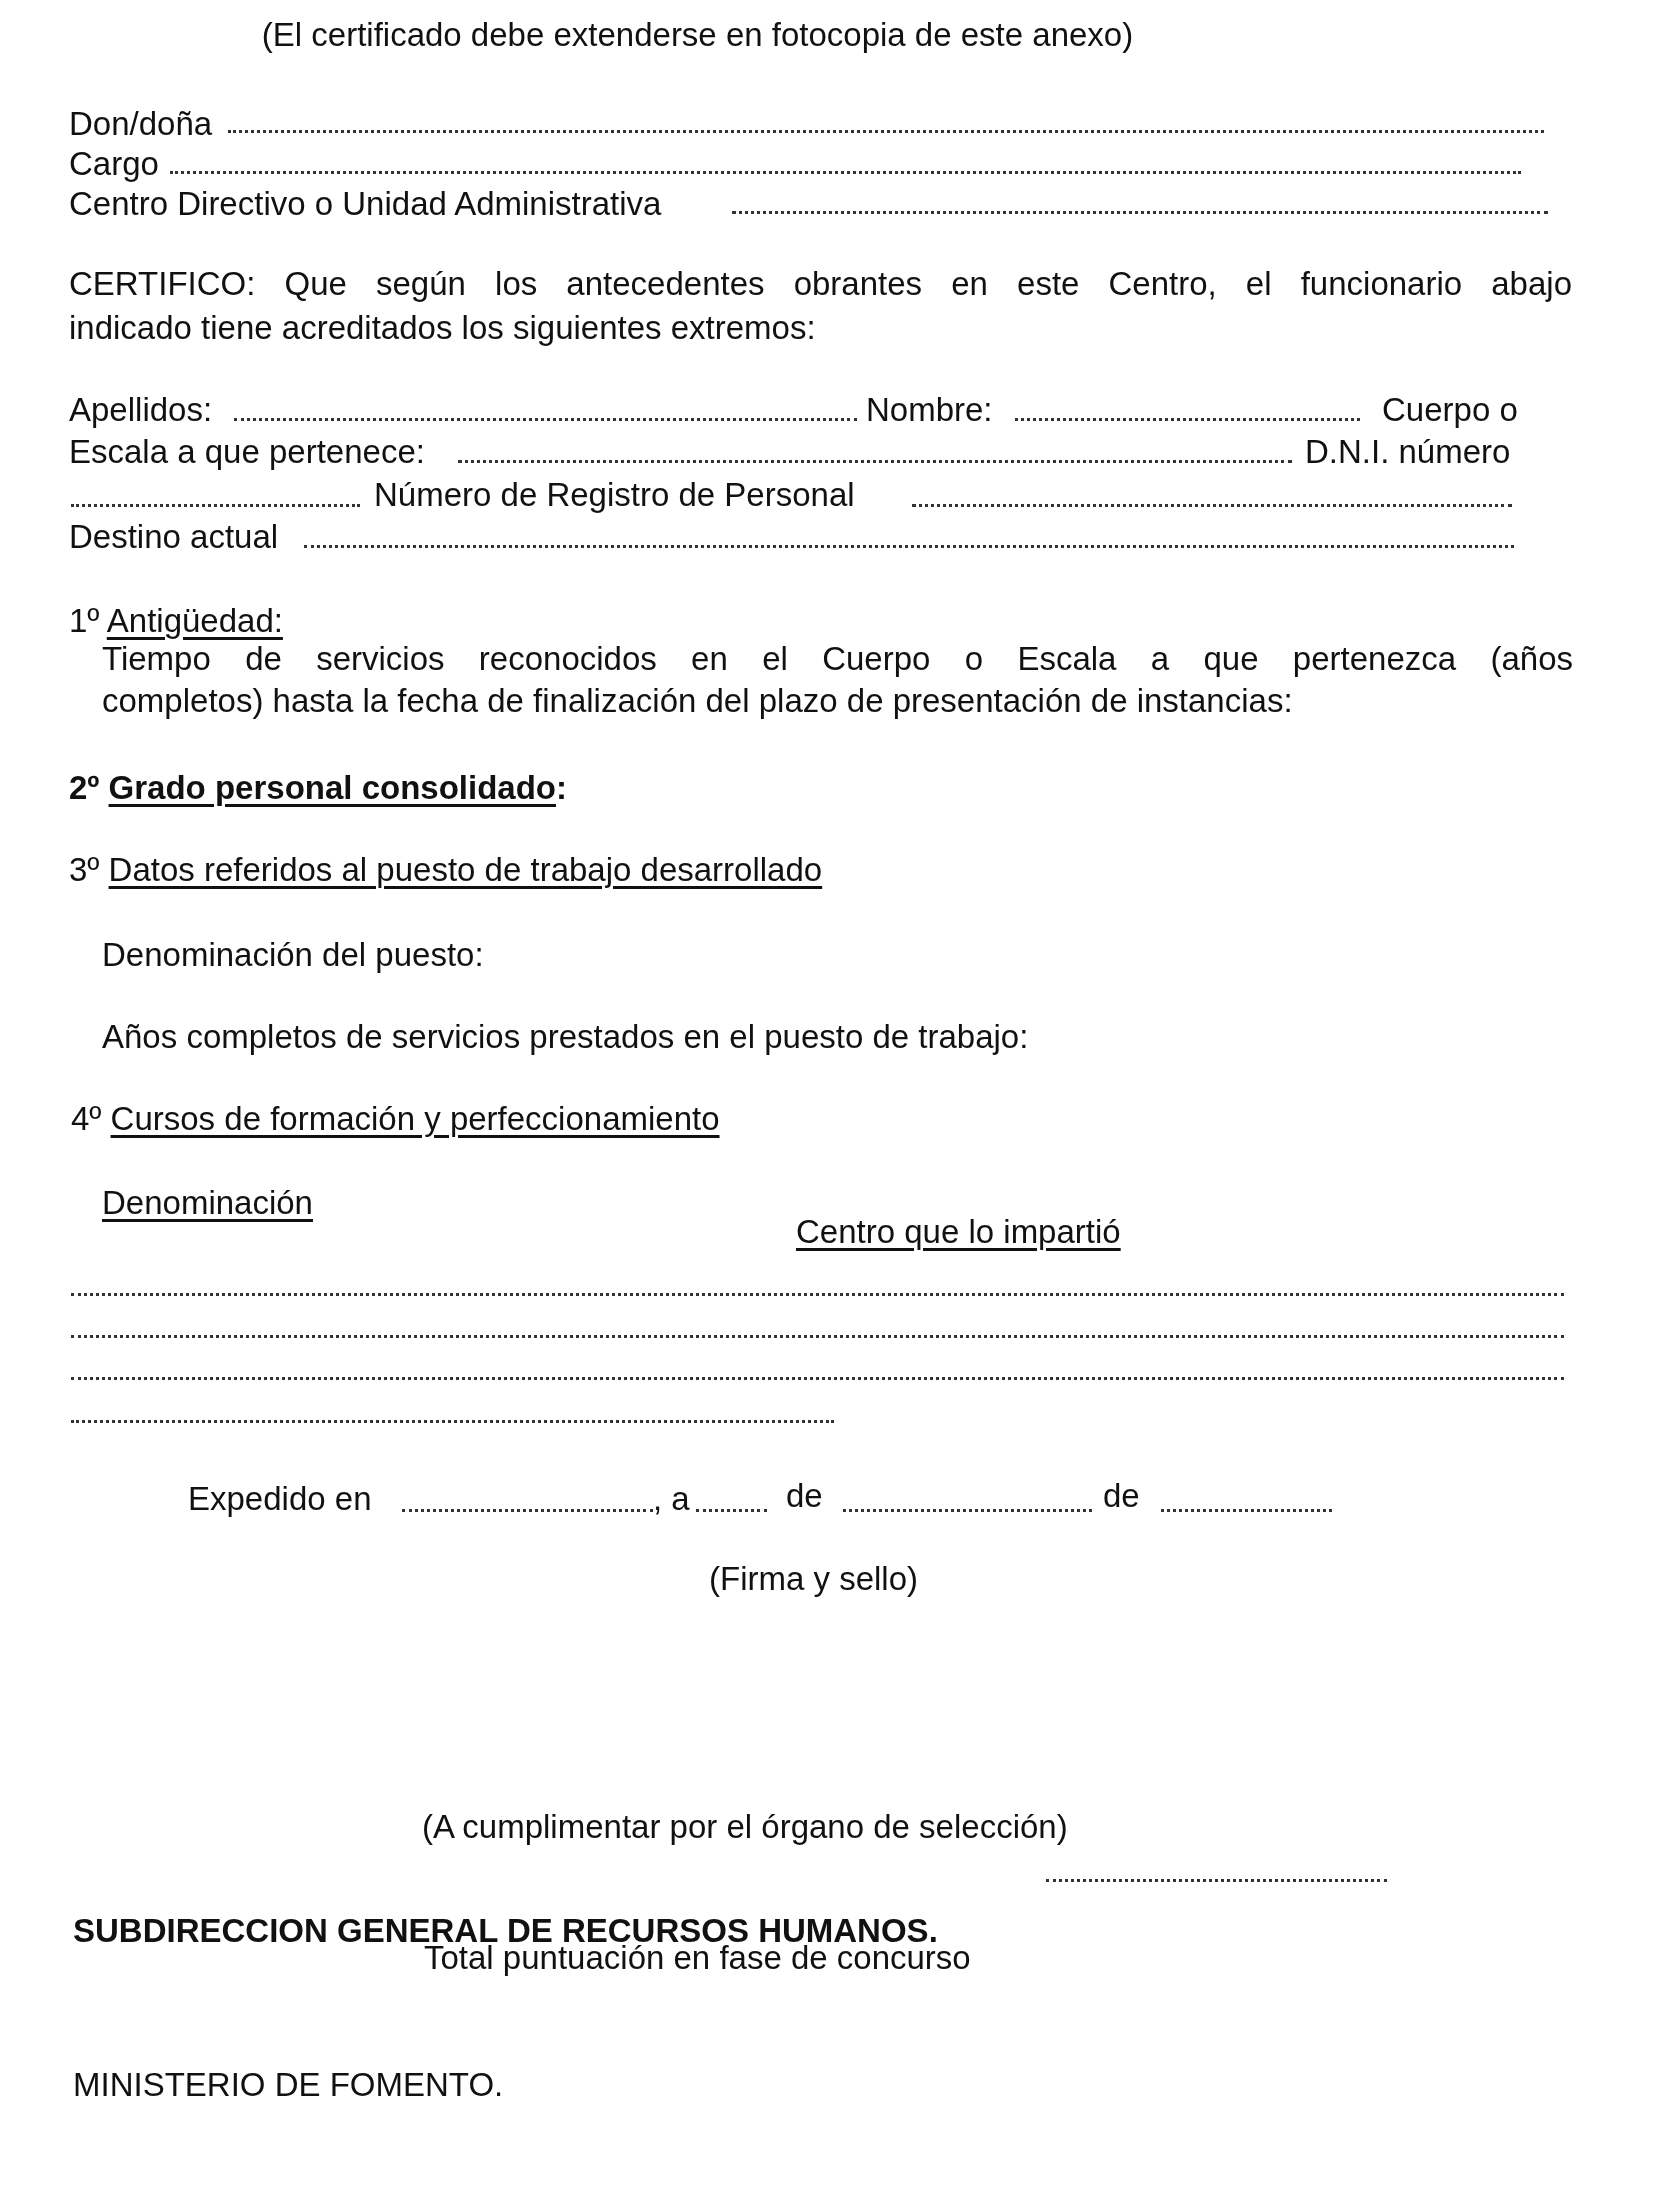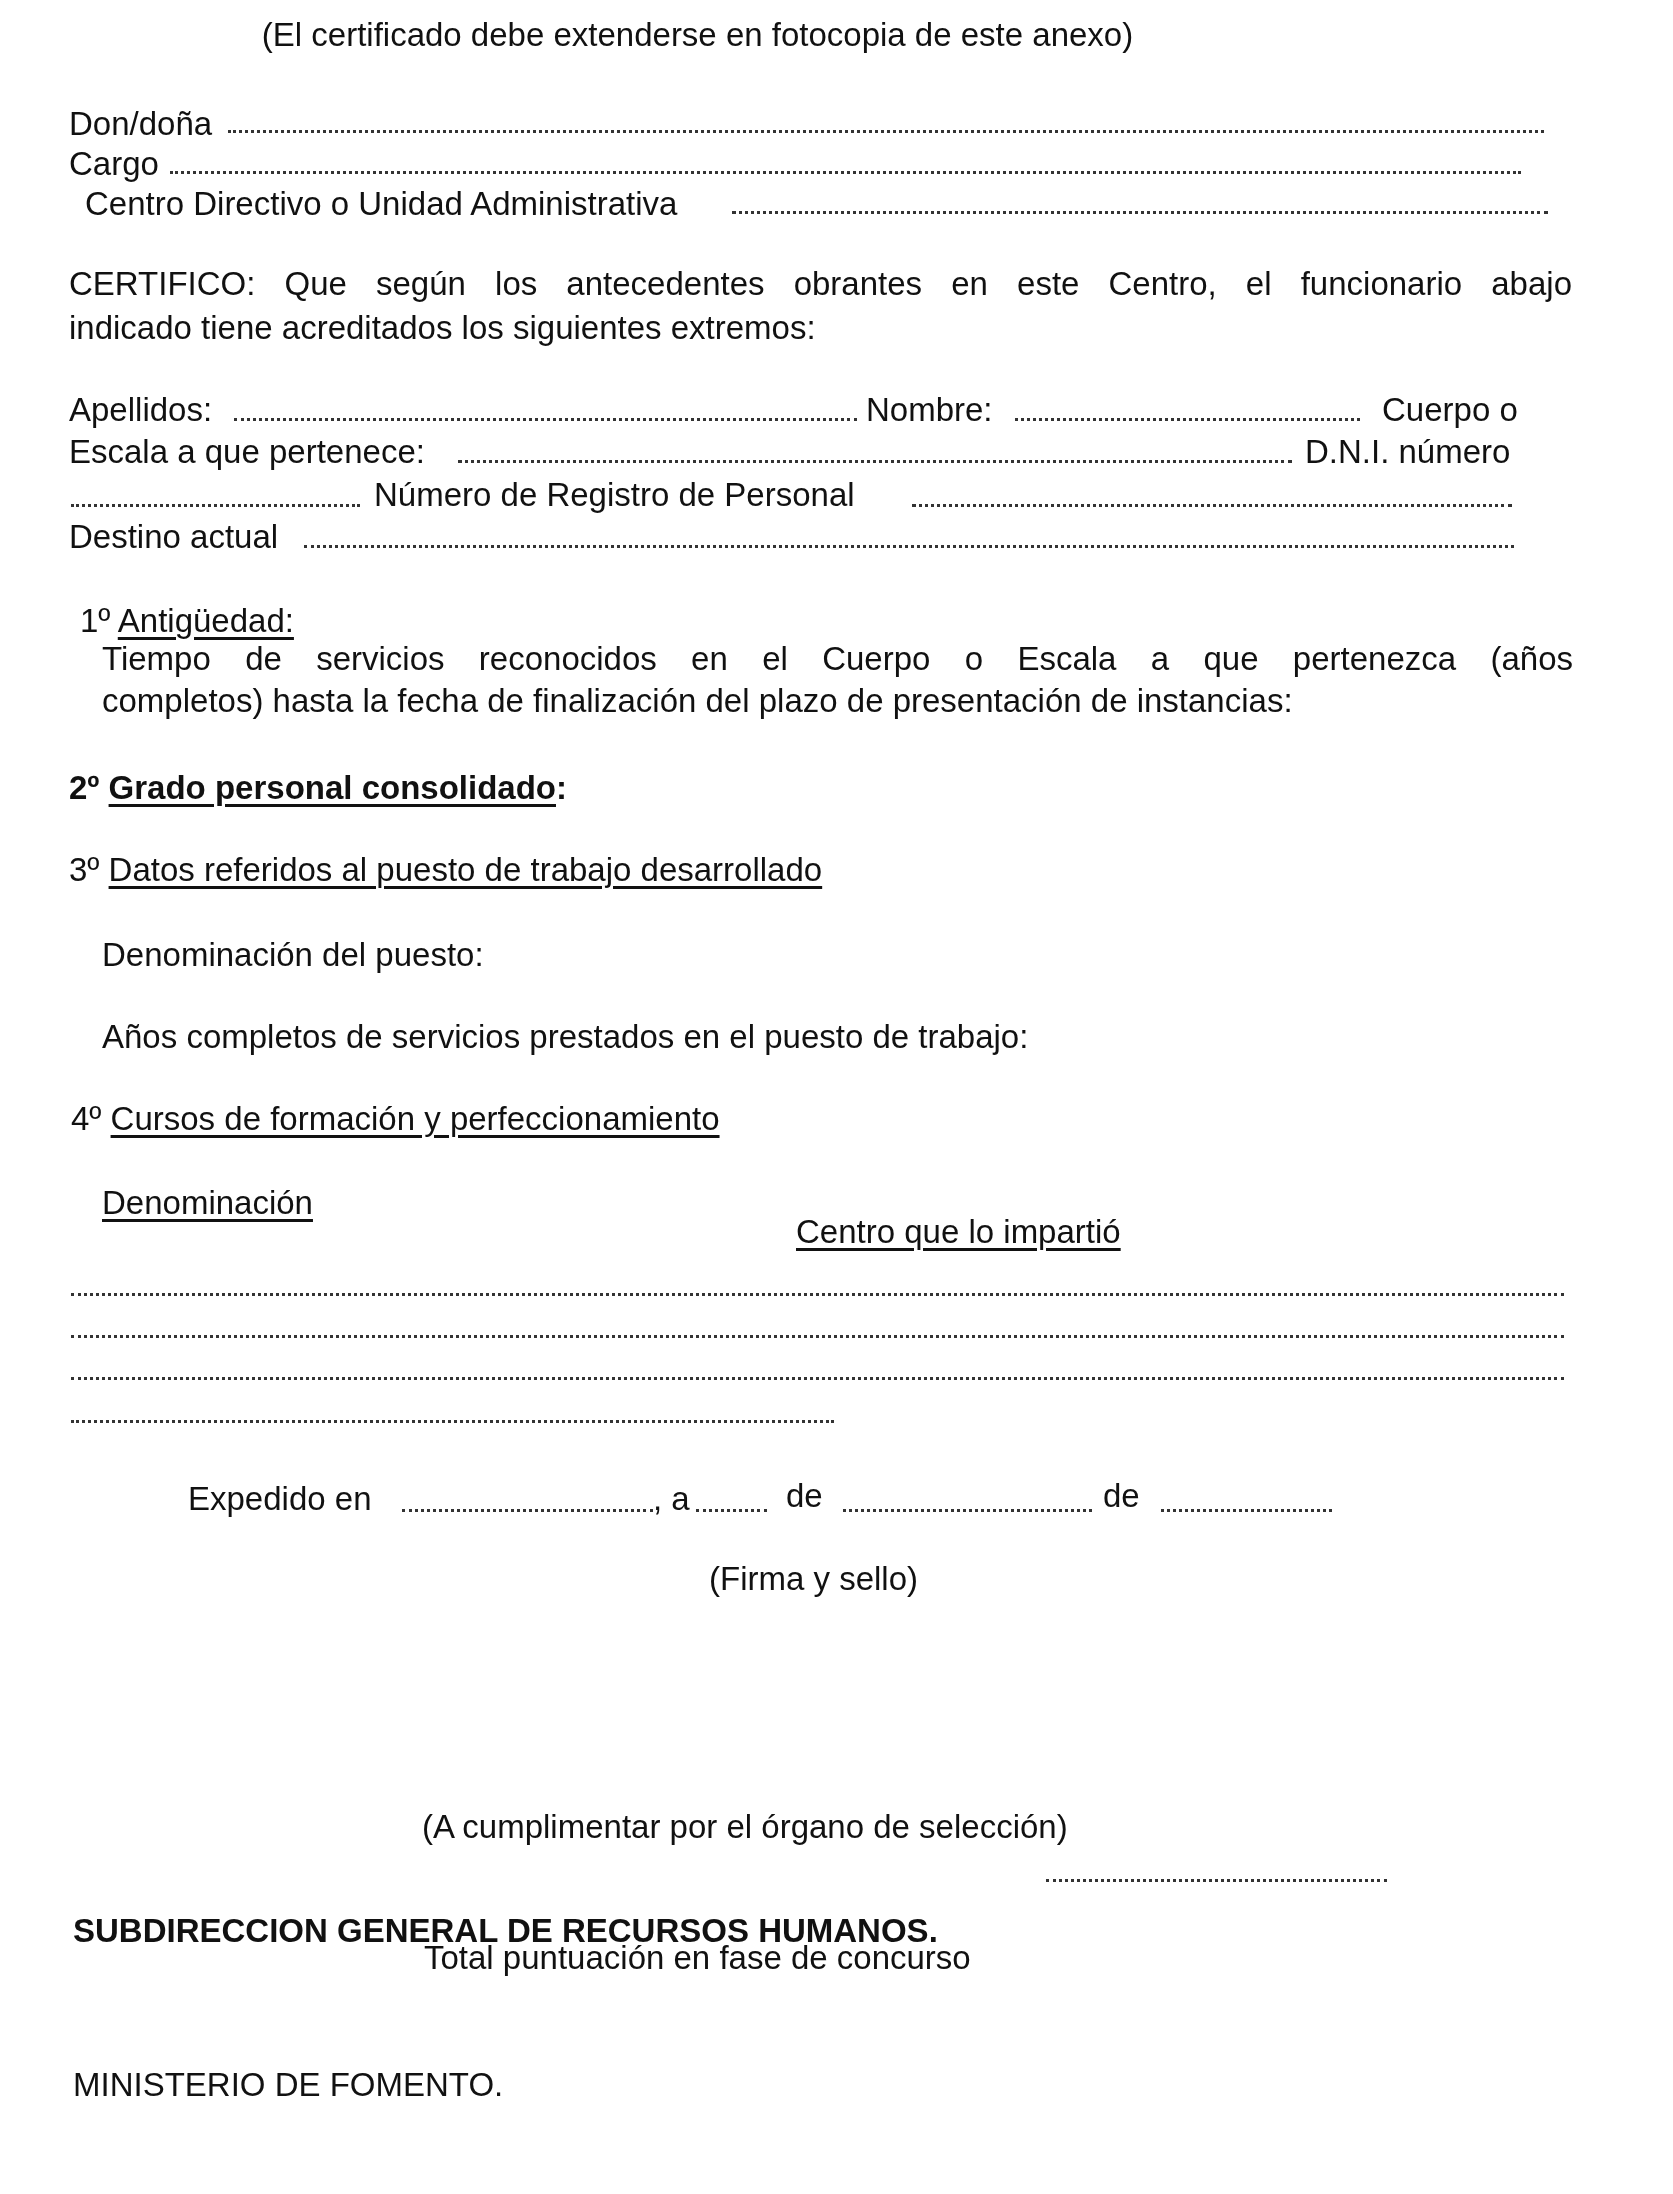--- a/index.html
+++ b/index.html
@@ -21,21 +21,21 @@
 <div class="ln" style="top:104px; left:69px; width:1481px;">
   <span>Don/doña</span>
 </div>
 <div class="dotline" style="top:125px; left:228px; width:1316px;"></div>
 
 <div class="ln" style="top:144px; left:69px;">
   <span>Cargo</span>
 </div>
 <div class="dotline" style="top:166px; left:170px; width:1351px;"></div>
 
-<div class="ln" style="top:184px; left:69px;margin-left:16px;">
+<div class="ln" style="top:184px; left:69px;">
   <span>Centro Directivo o Unidad Administrativa</span>
 </div>
 <div class="dotline" style="top:206px; left:732px; width:816px;"></div>
 
 <div class="just" style="top:264px; left:69px; width:1503px;">CERTIFICO:  Que según los antecedentes obrantes en este Centro, el funcionario abajo</div>
 <div class="ln" style="top:308px; left:69px;">indicado tiene acreditados los siguientes extremos:</div>
 
 <div class="ln" style="top:390px; left:69px;">Apellidos:</div>
 <div class="dotline" style="top:413px; left:234px; width:623px;"></div>
 <div class="ln" style="top:390px; left:866px;">Nombre:</div>
@@ -46,21 +46,21 @@
 <div class="dotline" style="top:455px; left:458px; width:834px;"></div>
 <div class="ln" style="top:432px; left:1305px;">D.N.I. número</div>
 
 <div class="dotline" style="top:499px; left:71px; width:289px;"></div>
 <div class="ln" style="top:475px; left:374px;">Número de Registro de Personal</div>
 <div class="dotline" style="top:499px; left:912px; width:600px;"></div>
 
 <div class="ln" style="top:517px; left:69px;">Destino actual</div>
 <div class="dotline" style="top:540px; left:304px; width:1210px;"></div>
 
-<div class="ln" style="top:601px; left:80px;">
+<div class="ln" style="top:601px; left:69px;">
   <span>1º</span>
   <span class="u">Antigüedad:</span>
 </div>
 <div class="just" style="top:639px; left:102px; width:1471px;">Tiempo de servicios reconocidos en el Cuerpo o Escala a que pertenezca (años</div>
 <div class="ln" style="top:681px; left:102px;">completos) hasta la fecha de finalización del plazo de presentación de instancias:</div>
 
 <div class="ln" style="top:768px; left:69px;font-weight:bold;">
   <span>2º</span>
   <span class="u">Grado personal consolidado</span><span>:</span>
 </div>

